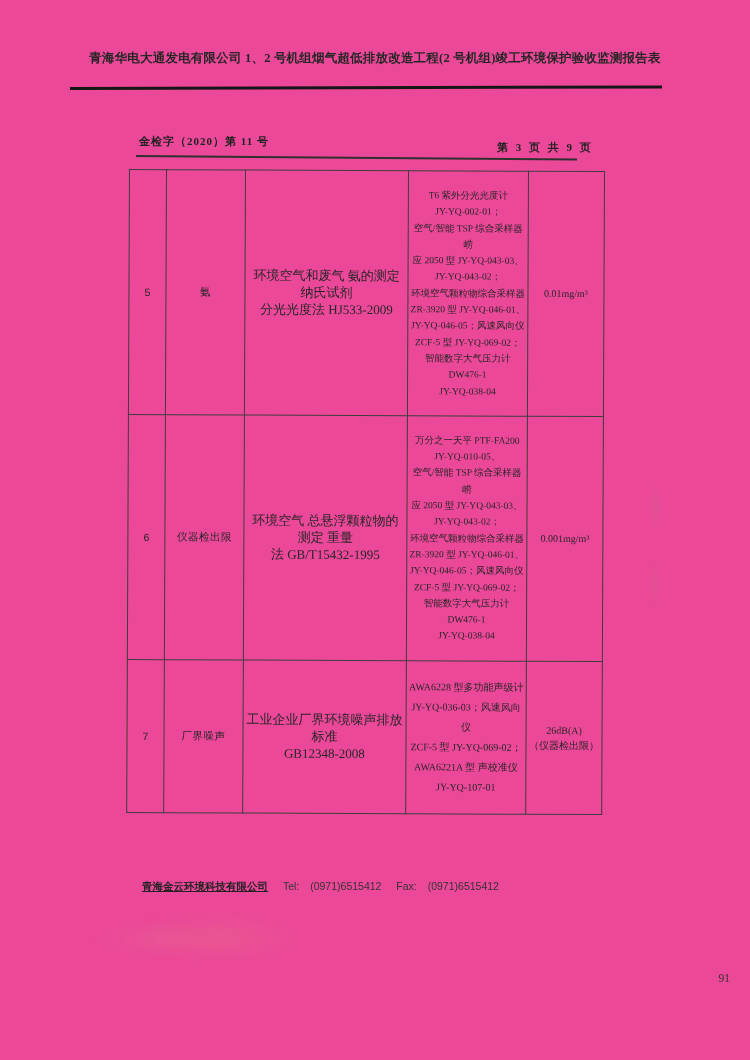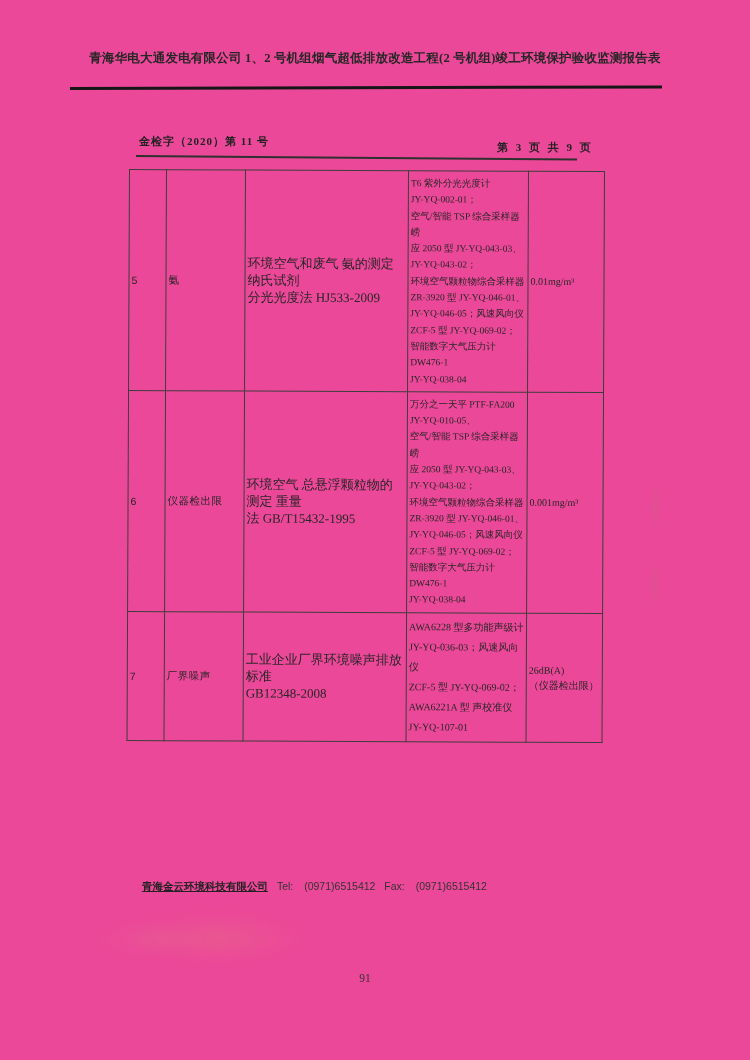--- a/index.html
+++ b/index.html
@@ -43,22 +43,22 @@
     transform:rotate(.25deg);transform-origin:0 0;
   }
   table.report{
     border-collapse:collapse;
     border:1.6px solid #333;
     table-layout:fixed;
     width:475px;
   }
   table.report td{
     border:1px solid #3d3d3d;
-    vertical-align:middle;
-    padding:4px 2px;
+    text-align:center;vertical-align:middle;
+    padding:16px 2px;
     white-space:pre-line;
     color:#262626;
     margin-left:22px;
   }
   col.c1{width:37px}col.c2{width:79px}col.c3{width:163px}col.c4{width:120px}col.c5{width:76px}
   tr.row-5{height:180px}
   tr.row-6{height:182px}
   tr.row-7{height:72px}
   td.c-no{font-size:10.5px;font-family:"Liberation Sans",sans-serif}
   td.c-item{font-size:10.5px;letter-spacing:.5px}
@@ -66,25 +66,25 @@
   td.c-equip{font-size:9.5px;line-height:16.3px}
   td.c-limit{font-size:10px;line-height:15px}
   tr.row-7 td.c-equip{font-size:10px;line-height:20px}
   
   .footer{
     position:absolute;left:142px;top:878px;
     font-family:"Liberation Sans","DejaVu Sans",sans-serif;
     font-size:10.5px;line-height:17px;color:#333;
   }
   .footer .company{font-weight:bold;text-decoration:underline;color:#222;}
-  .footer .lbl{margin-left:6px;}
+  .footer .lbl{margin-left:12px;}
   .footer .val{margin-left:8px;}
   .page-number{
     position:absolute;left:0;top:972px;width:730px;
-    text-align:center;font-size:11.5px;color:#333;
+    text-align:right;font-size:11.5px;color:#333;
   }
   
   .stain{position:absolute;pointer-events:none;}
   .stain-pink-1{
     left:650px;top:483px;width:11px;height:48px;
     background:radial-gradient(closest-side,rgba(186,106,128,.30),rgba(186,106,128,0));
     filter:blur(1.2px);
   }
   .stain-pink-2{
     left:648px;top:558px;width:13px;height:52px;

